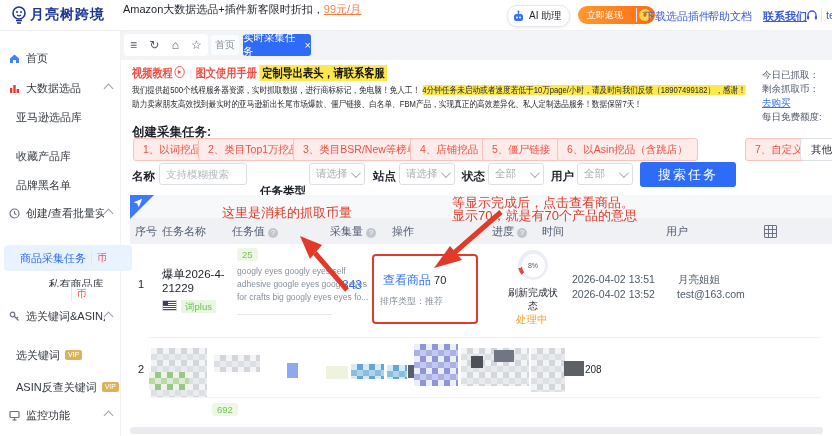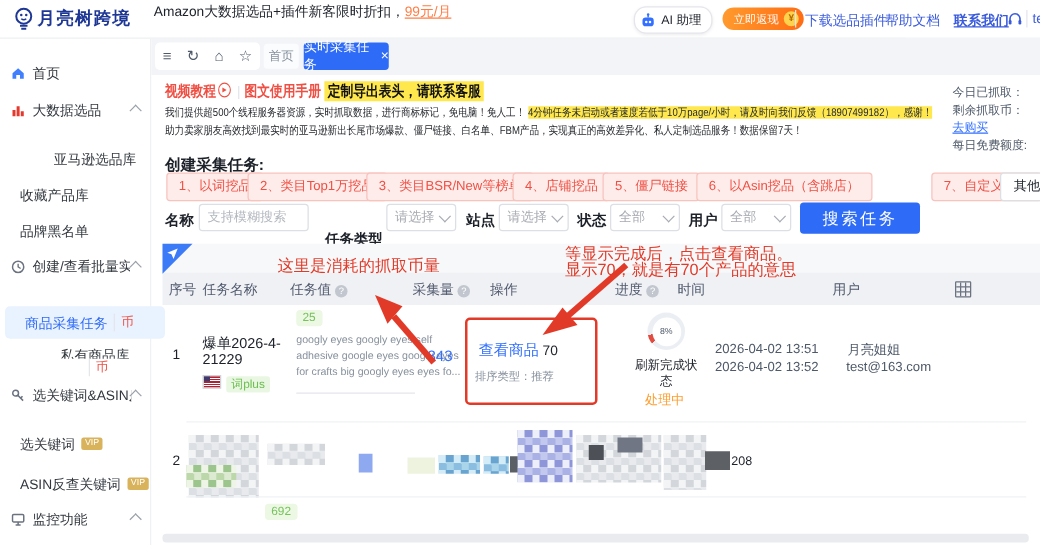--- a/index.html
+++ b/index.html
@@ -7,21 +7,21 @@
     font-family:"Liberation Sans","DejaVu Sans",sans-serif;color:#1d2129;}
   .abs{position:absolute;}
   
   .topbar{position:absolute;left:0;top:0;width:724px;height:30px;background:#fff;border-bottom:1px solid #eef0f2;z-index:40;}
   .logo-text{position:absolute;left:30px;top:6px;font-size:14px;font-weight:bold;color:#1e3795;letter-spacing:1px;}
   .promo{position:absolute;left:123px;top:2px;font-size:11px;color:#1d2129;white-space:nowrap;}
   .promo-link{color:#ff7d45;text-decoration:underline;cursor:pointer;}
   .ai-pill{position:absolute;left:507px;top:5px;height:20px;padding:0 8px 0 4px;border-radius:10px;background:#fff;
     border:1px solid #e5e6eb;box-shadow:0 1px 3px rgba(0,0,0,.08);display:flex;align-items:center;gap:4px;font-size:10px;color:#1d2129;}
   .cash-pill{position:absolute;left:578px;top:6px;height:18px;padding:0 4px 0 9px;border-radius:9px;
-    background:linear-gradient(90deg,#ff9a2e,#ff6c13);display:flex;align-items:center;gap:4px;font-size:9px;color:#fff;}
+    background:linear-gradient(90deg,#ff9a2e,#ff6c13);display:flex;align-items:center;gap:16px;font-size:9px;color:#fff;}
   .coin{width:12px;height:12px;border-radius:50%;background:#ffd24d;color:#b26a00;font-size:8px;line-height:12px;text-align:center;font-weight:bold;}
   .tb-sep{position:absolute;top:8px;width:1px;height:14px;background:#e5e6eb;}
   .tb-link{position:absolute;top:9px;font-size:11px;color:#3a5bdc;cursor:pointer;white-space:nowrap;}
   .tb-link.strong{font-weight:bold;text-decoration:underline;}
   
   .sidebar{position:absolute;left:0;top:30px;width:120px;height:406px;background:#fff;border-right:1px solid #f0f1f3;z-index:30;}
   .sb-item{position:absolute;left:0;width:120px;height:24px;display:flex;align-items:center;font-size:11px;color:#33383f;cursor:pointer;}
   .sb-item .lbl{white-space:nowrap;overflow:hidden;}
   .sb-ico{width:12px;height:12px;margin:0 6px 0 8px;display:inline-flex;align-items:center;justify-content:center;flex:0 0 auto;}
   .sb-sub{padding-left:16px;}
@@ -151,21 +151,21 @@
       <span class="sb-ico">
           <svg width="11" height="11" viewBox="0 0 11 11">
             <rect x="1" y="5" width="2.4" height="5" fill="#e6392e"></rect>
             <rect x="4.3" y="2" width="2.4" height="8" fill="#e6392e"></rect>
             <rect x="7.6" y="6" width="2.4" height="4" fill="#e6392e"></rect>
           </svg>
         </span>
       <span class="lbl">大数据选品</span>
       <span class="caret"></span>
     </div>
-    <div class="sb-item sb-sub" style="top:85px;justify-content:center;">
+    <div class="sb-item sb-sub" style="top:75px;">
         <span class="lbl">亚马逊选品库</span>
       </div>
     <div class="sb-item sb-sub" style="top:114px;">
         <span class="lbl">收藏产品库</span>
       </div>
     <div class="sb-item sb-sub" style="top:143px;">
         <span class="lbl">品牌黑名单</span>
       </div>
     <div class="sb-item" style="top:171px;">
       <span class="sb-ico">

